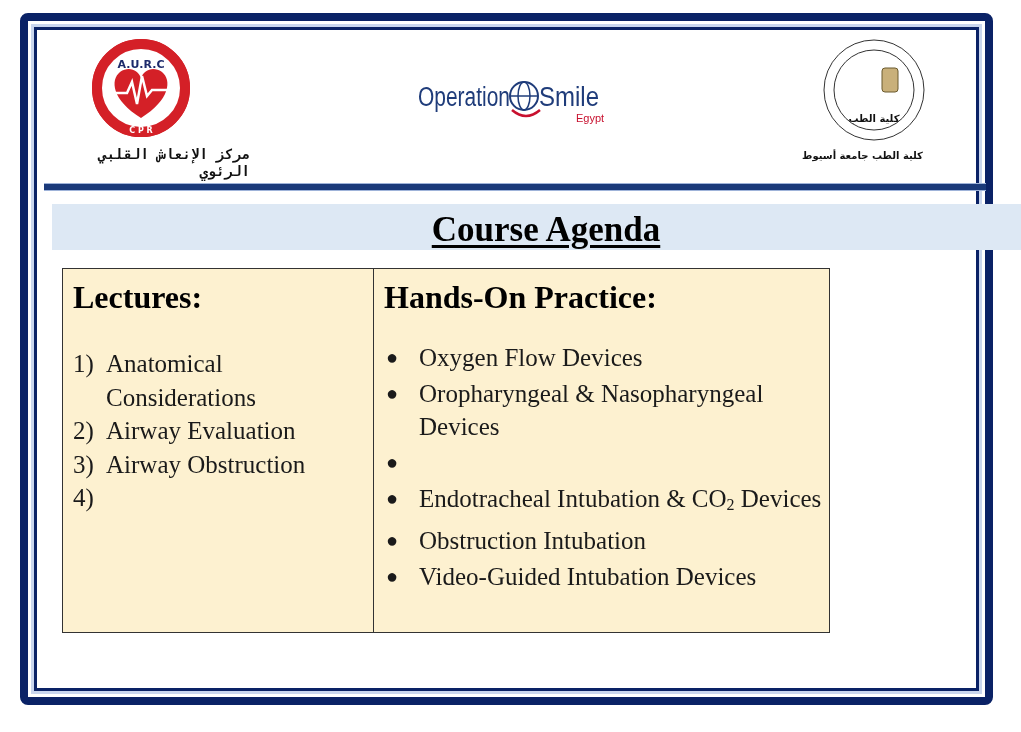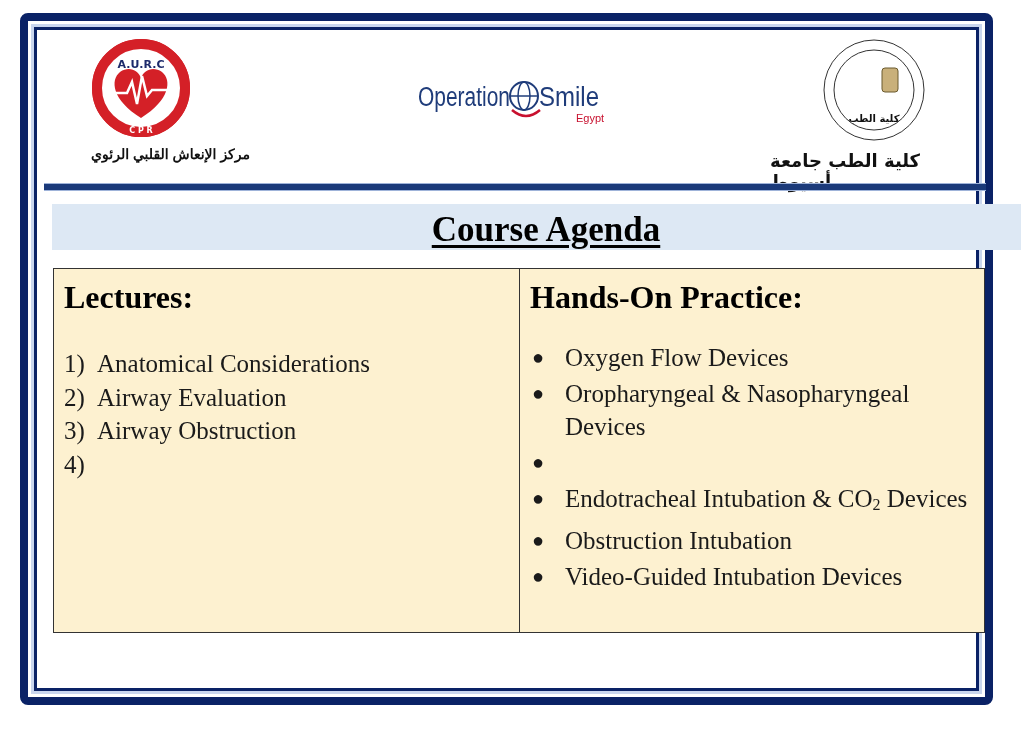--- a/index.html
+++ b/index.html
@@ -18,41 +18,41 @@
     .inner-frame::before {
       content: ""; position: absolute; left: -6px; top: -6px; right: -6px; bottom: -6px;
       border: 3px solid #c9d6ee; pointer-events: none; box-sizing: border-box;
     }
     
     .logo-left { position: absolute; left: 82px; top: 38px; width: 118px; height: 100px; }
     .logo-center { position: absolute; left: 416px; top: 70px; width: 190px; height: 65px; }
     .logo-right { position: absolute; left: 812px; top: 38px; width: 124px; height: 106px; }
     .arabic-left {
       position: absolute; left: 50px; top: 146px; width: 200px; text-align: right; direction: rtl;
-      font-family: Liberation Sans, sans-serif; font-weight: bold; font-size: 14px; color: #111;
+      font-family: Liberation Mono, monospace; font-weight: bold; font-size: 14px; color: #111;
     }
     .arabic-right {
-      position: absolute; left: 770px; top: 150px; width: 185px; text-align: left; direction: rtl;
-      font-family: "DejaVu Sans", sans-serif; font-weight: bold; font-size: 18px; color: #111;
+      position: absolute; left: 770px; top: 150px; width: 185px; text-align: center; direction: rtl;
+      font-family: "DejaVu Sans", sans-serif; font-weight: bold; font-size: 10px; color: #111;
     }
     .header-rule {
       position: absolute; left: 44px; top: 183px; width: 942px; height: 6px;
       background: #1b3a7a; border-top: 1px solid #9fb3d9; border-bottom: 1px solid #9fb3d9;
     }
     .title-band {
       position: absolute; left: 52px; top: 204px; width: 988px; height: 46px; background: #dde8f4;
       display: flex; align-items: flex-end; justify-content: center;
     }
     .title-band span {
       font-weight: bold; font-size: 35px; color: #000; text-decoration: underline;
       text-decoration-thickness: 3px; text-underline-offset: 4px;
     }
     
     .agenda-table {
-      position: absolute; left: 53px; top: 268px; width: 932px; height: 365px;
+      position: absolute; left: 62px; top: 268px; width: 768px; height: 365px;
       border: 1.5px solid #333; box-sizing: border-box; display: flex; background: #fdf1d0;
     }
     .col { height: 100%; box-sizing: border-box; }
     .col-left { width: 466px; border-right: 1.5px solid #333; padding: 8px 0 0 10px; }
     .col-right { flex: 1; padding: 8px 0 0 10px; }
     .col h2 { margin: 0; font-size: 32px; font-weight: bold; color: #000; line-height: 40px; }
     .lecture-list { margin: 30px 0 0 0; padding: 0; list-style: none; }
     .lecture-list li {
       font-size: 25px; line-height: 33.5px; color: #1a1a1a; display: flex;
     }

